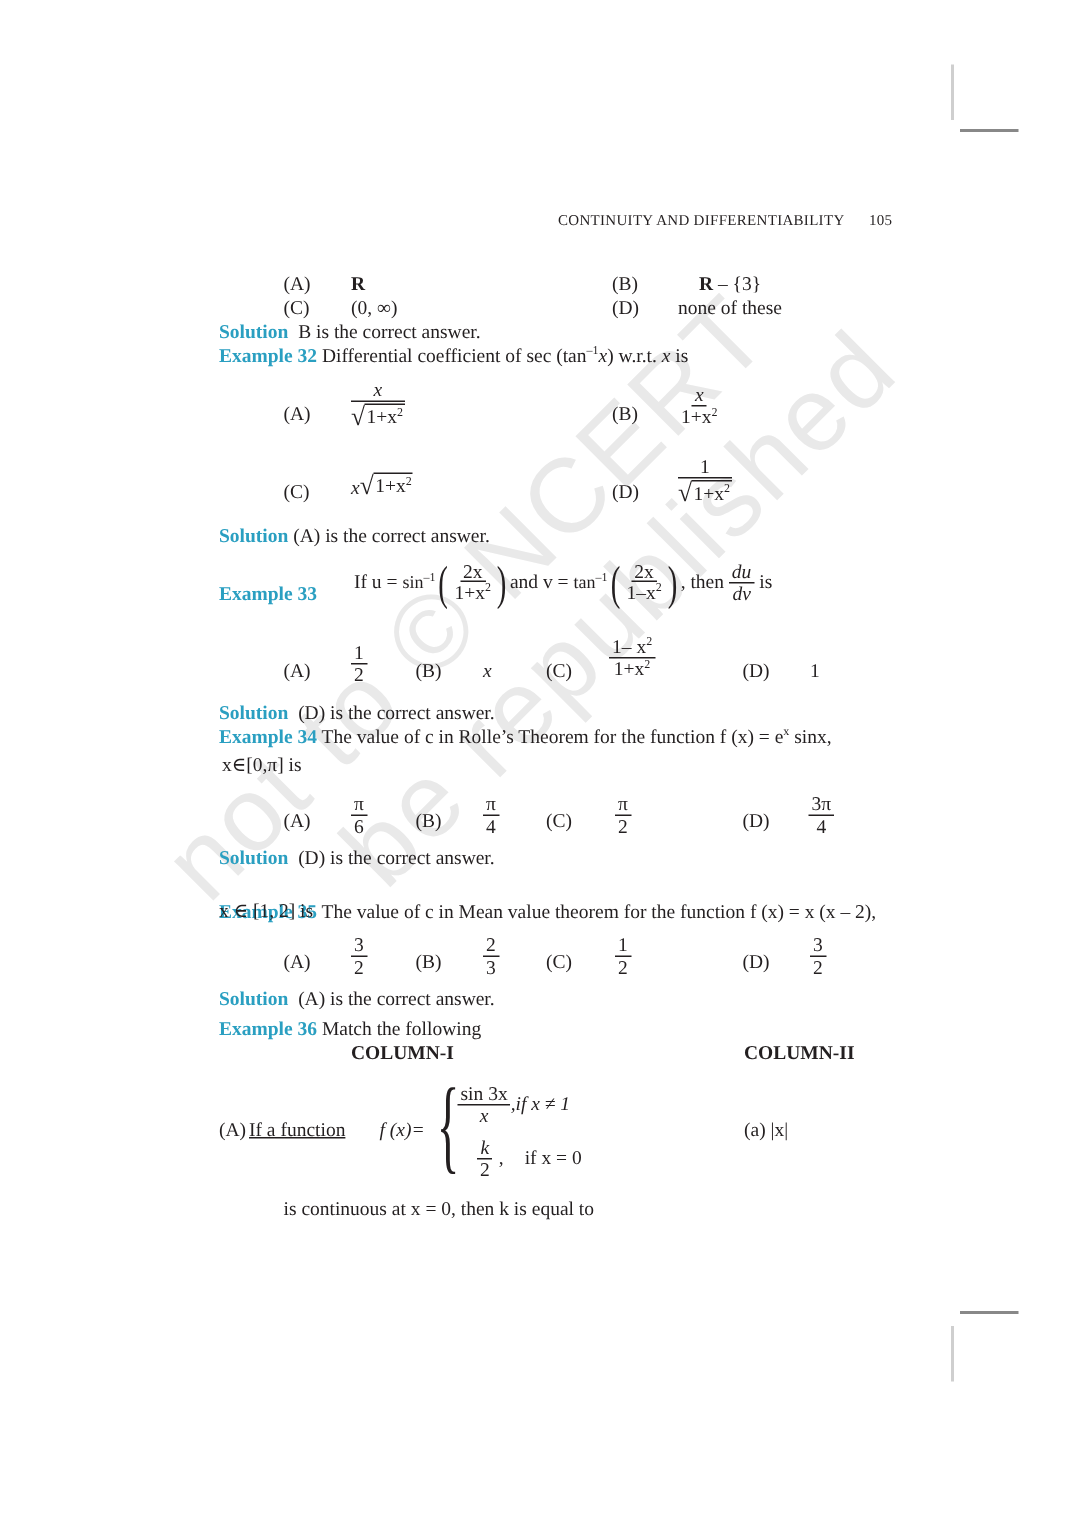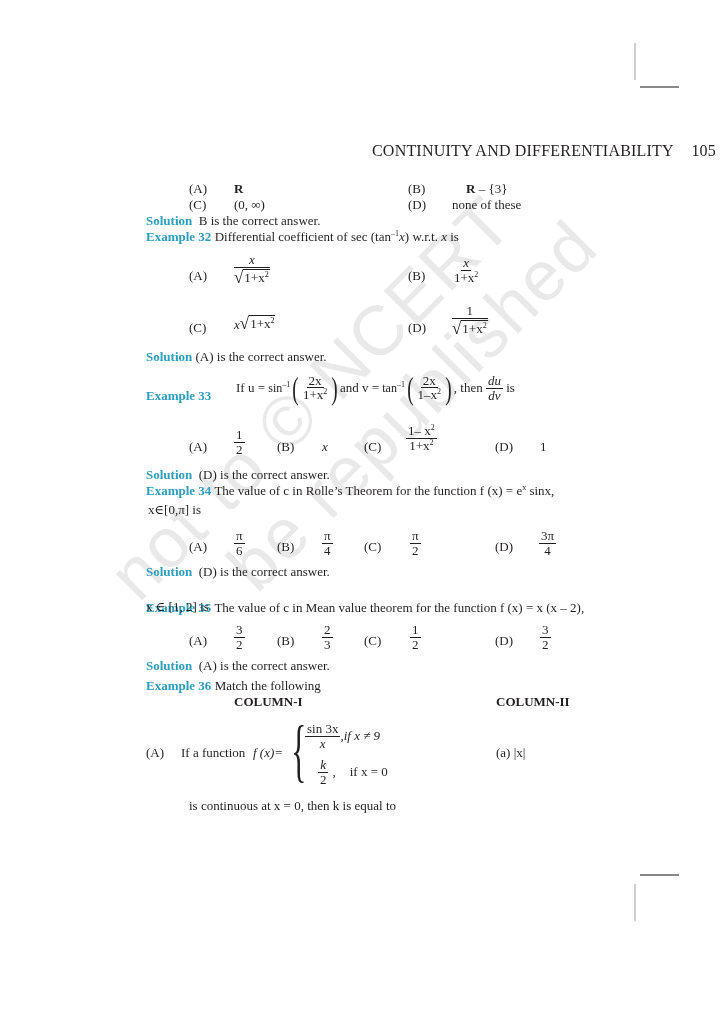--- a/index.html
+++ b/index.html
@@ -30,21 +30,21 @@
   <div style="padding-left:90px">be republished</div>
 </div>
 
 <div class="crop-v" style="left:634px;top:43px;height:37px;"></div>
 <div class="crop-h" style="left:640px;top:86px;width:39px;"></div>
 <div class="crop-h" style="left:640px;top:874px;width:39px;"></div>
 <div class="crop-v" style="left:634px;top:884px;height:37px;"></div>
 
 <div class="content">
 
-  <div class="abs" style="left:372px;top:142px;font-size:16px;letter-spacing:0.2px;">
+  <div class="abs" style="left:372px;top:142px;font-size:10px;letter-spacing:0.2px;">
     <span>CONTINUITY AND DIFFERENTIABILITY</span>
     <span style="margin-left:14px;">105</span>
   </div>
 
   <span class="abs" style="left:189px;top:181px;">(A)</span>
   <span class="abs bold" style="left:234px;top:181px;">R</span>
   <span class="abs" style="left:408px;top:181px;">(B)</span>
   <span class="abs" style="left:466px;top:181px;"><b>R</b><span> – {3}</span></span>
   <span class="abs" style="left:189px;top:197px;">(C)</span>
   <span class="abs" style="left:234px;top:197px;">(0, ∞)</span>
@@ -207,29 +207,29 @@
   </div>
 
   <div class="abs" style="left:146px;top:678px;">
     <span class="blue">Example 36</span>
     <span>Match the following</span>
   </div>
   <span class="abs bold" style="left:234px;top:694px;">COLUMN-I</span>
   <span class="abs bold" style="left:496px;top:694px;">COLUMN-II</span>
 
   <span class="abs" style="left:146px;top:745px;">(A)</span>
-  <span class="abs" style="left:181px;top:745px;">If a function</span>
+  <span class="abs" style="left:166px;top:745px;text-decoration:underline;">If a function</span>
   <span class="abs it" style="left:253px;top:745px;">f (x)=</span>
   <span class="abs brace" style="left:282px;top:716px;">{</span>
   <div class="abs" style="left:305px;top:722px;display:flex;align-items:center;">
     <div class="frac">
         <div class="num">sin 3x</div>
         <div class="den it">x</div>
       </div>
-    <span class="it">,if x ≠ 9</span>
+    <span class="it">,if x ≠ 1</span>
   </div>
   <div class="abs" style="left:318px;top:758px;display:flex;align-items:center;">
     <div class="frac">
         <div class="num it">k</div>
         <div class="den">2</div>
       </div>
     <span style="margin-left:4px;">,</span>
     <span style="margin-left:14px;">if x = 0</span>
   </div>
   <span class="abs" style="left:496px;top:745px;">(a)  |x|</span>

